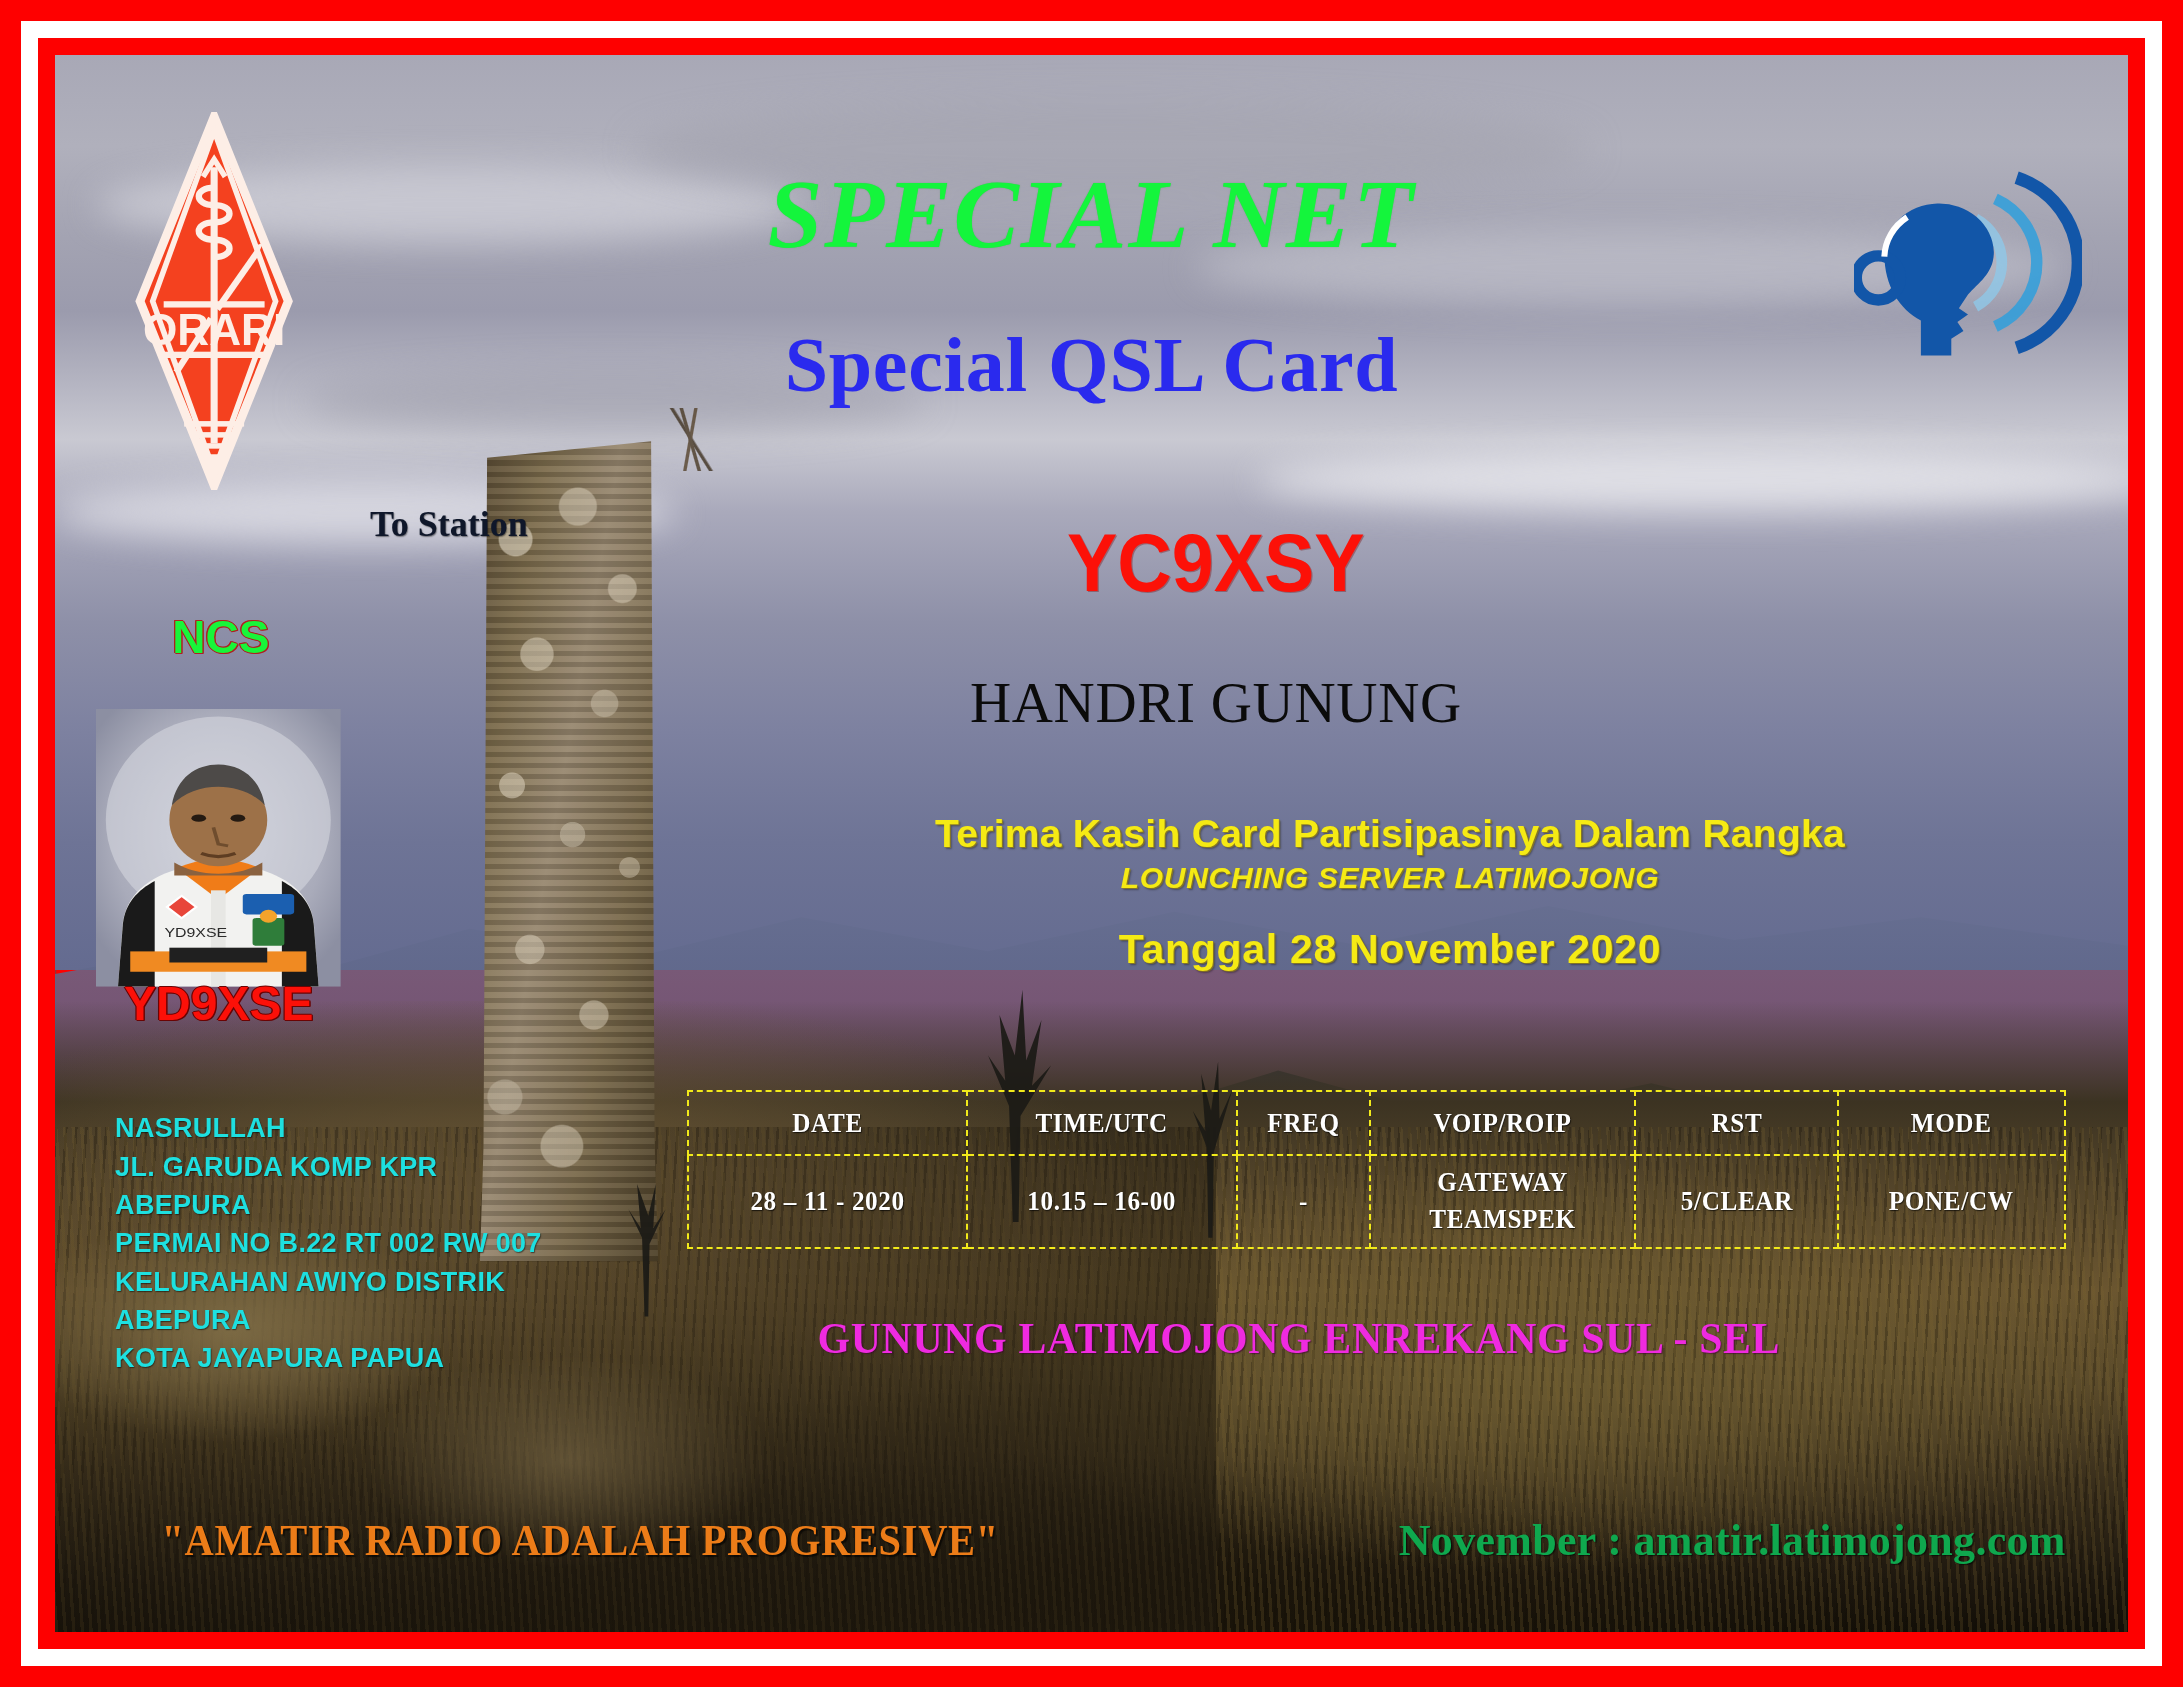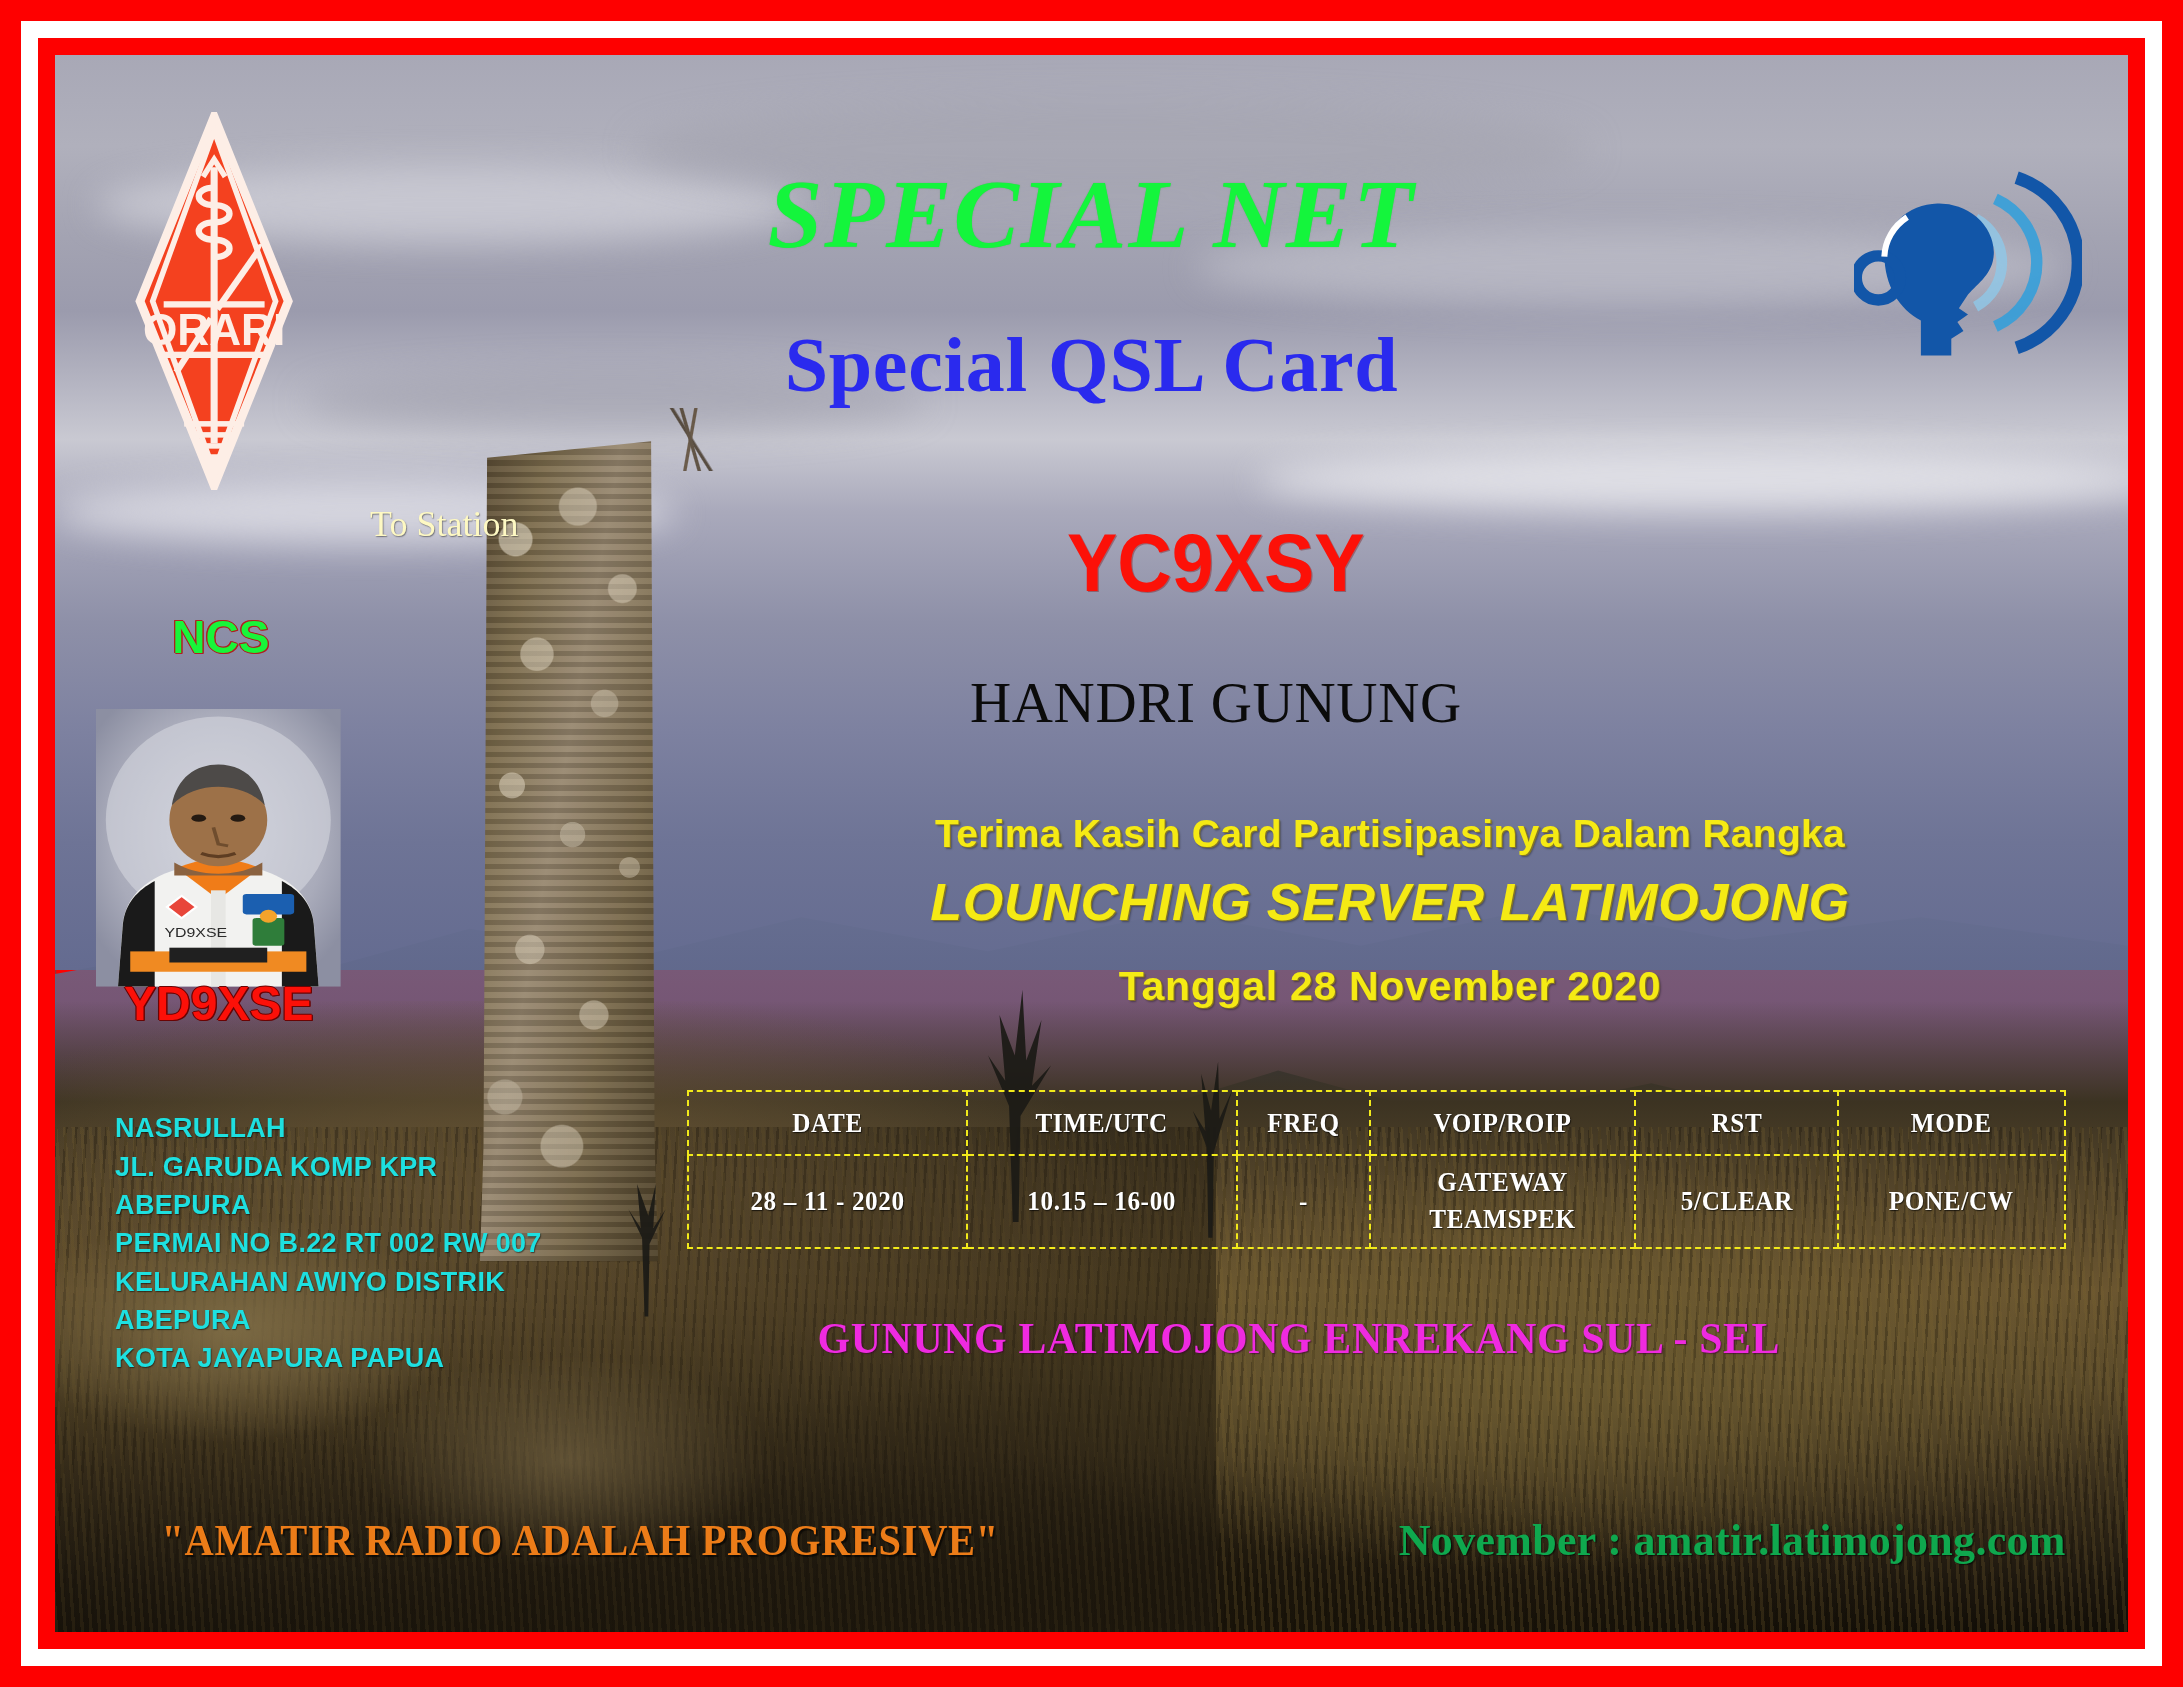--- a/index.html
+++ b/index.html
@@ -147,21 +147,21 @@
   }
   .title-qsl{
     left:0; right:0; top:17.2%; text-align:center;
     font-family:"Liberation Serif", serif;
     font-weight:700; font-size:78px; line-height:1;
     color:#2a2aee; letter-spacing:0.7px;
   }
   .to-station{
     left:15.2%; top:28.4%;
     font-family:"Liberation Serif", serif;
-    font-weight:400; font-size:36px; color:#fef9c3;
+    font-weight:700; font-size:36px; color:#0f172a;
     text-shadow:0.7px 0.7px 1.3px rgba(0,0,0,.45);
   }
   .callsign{
     left:0; right:0; top:29.6%; text-align:center;
     font-family:"Liberation Sans Narrow","Liberation Sans", sans-serif;
     font-weight:700; font-size:82px; line-height:1;
     color:#fc1108; transform:scaleX(.92);
     text-shadow:1.3px 1.3px 0 rgba(120,0,0,.35);
   }
   .callsign-wrap{ left:22%; right:10%; top:29.6%; }
@@ -201,21 +201,21 @@
   .thanks-block{
     left:33%; right:4.2%; top:48.0%; text-align:center;
     font-family:"Liberation Sans", sans-serif;
     color:#f5ea14;
   }
   .thanks-l1{
     font-weight:700; font-size:39px; letter-spacing:0.3px;
     text-shadow:1.3px 1.3px 0 rgba(150,130,20,.75), 2px 2px 2px rgba(0,0,0,.35);
   }
   .thanks-l2{
-    margin-top:16px; font-weight:700; font-style:italic; font-size:52px;
+    margin-top:5px; font-weight:700; font-style:italic; font-size:30px;
     letter-spacing:0.7px;
     text-shadow:1.3px 1.3px 0 rgba(150,130,20,.75), 2px 2px 2px rgba(0,0,0,.35);
   }
   .thanks-l3{
     margin-top:31px; font-weight:700; font-size:41px; letter-spacing:0.7px;
     text-shadow:1.3px 1.3px 0 rgba(150,130,20,.75), 2px 2px 2px rgba(0,0,0,.35);
   }
 
   .qsotable{
     left:30.5%; right:3.0%; top:65.6%;

